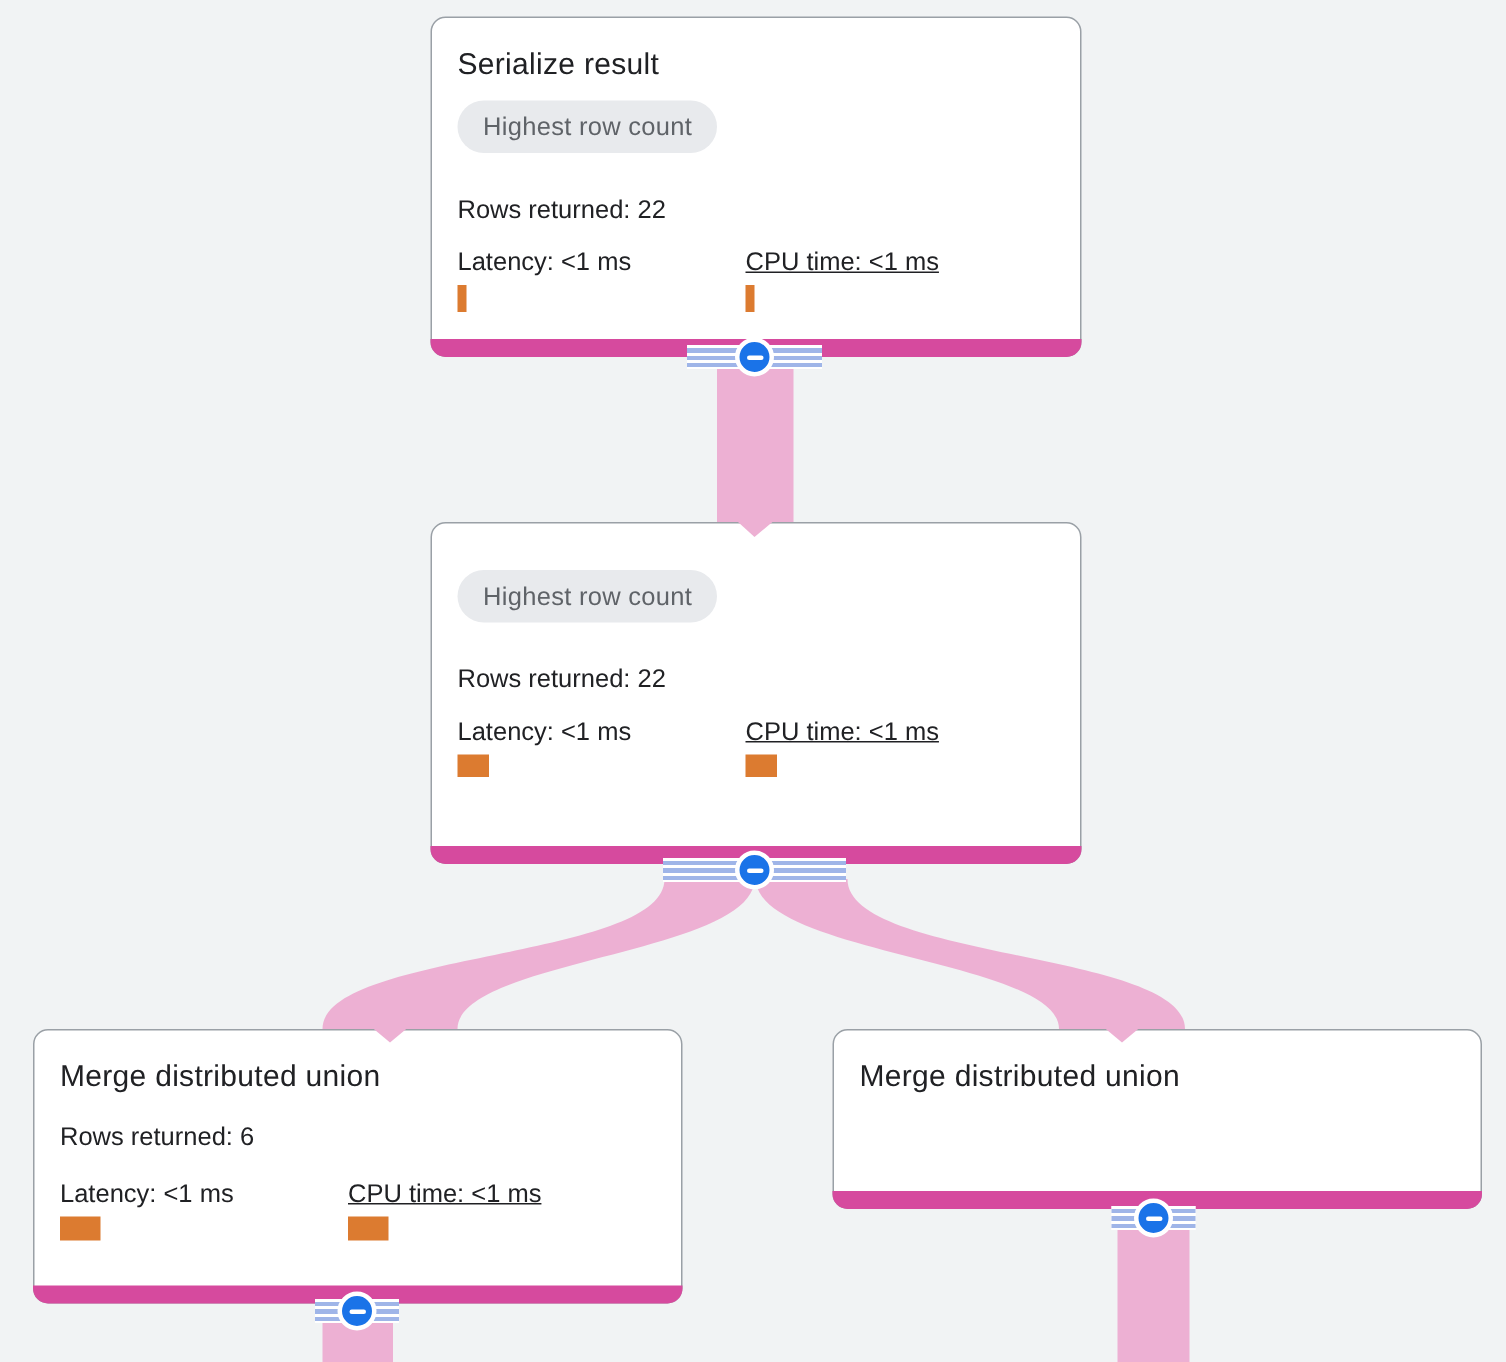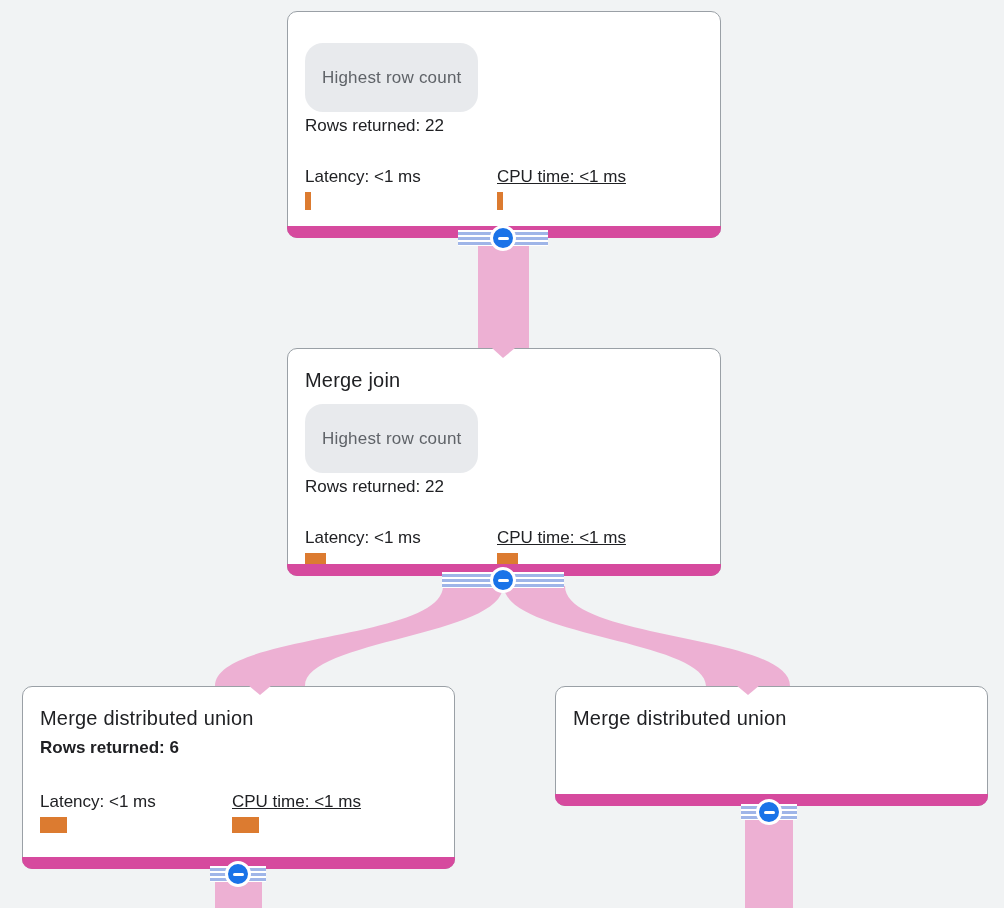--- a/index.html
+++ b/index.html
@@ -13,28 +13,28 @@
   .bands  { z-index:1; }
   .arrows { z-index:5; }
 
   .card {
     position:absolute; z-index:2; box-sizing:border-box;
     background:#ffffff; border:1px solid #9aa0a6; border-radius:10px;
   }
   .card-inner { padding:19px 18px 0 17px; }
   .title { font-size:20px; font-weight:500; letter-spacing:.2px; color:#202124; line-height:24px; }
   .badge {
-    display:inline-block; margin-top:12px; padding:24px 17px;
+    display:inline-block; margin-top:12px; padding:7px 17px;
     background:#e8eaed; color:#5f6368; font-size:17px; line-height:21px;
     border-radius:18px; letter-spacing:.2px;
   }
-  .rows { margin-top:4px; font-size:17px; line-height:20px; }
-  .rows.tight { margin-top:8px;font-weight:bold; }
+  .rows { margin-top:28px; font-size:17px; line-height:20px; }
+  .rows.tight { margin-top:18px; }
   .metrics { position:relative; margin-top:15px; height:50px; font-size:17px; }
-  .metric { position:absolute; top:16px; }
+  .metric { position:absolute; top:0; }
   .metric.latency { left:0; }
   .metric.cpu { left:192px;text-decoration:underline; }
   .bar { margin-top:5px; background:#dc7b30; }
   .accent {
     position:absolute; left:-1px; right:-1px; bottom:-1px; height:12px;
     background:#d64a9e; border-radius:0 0 10px 10px;
   }
 
   .connector {
     position:absolute; z-index:6; height:26px;
@@ -63,39 +63,39 @@
   <svg class="layer bands" width="1004" height="908" viewBox="0 0 1004 908">
     <rect x="478" y="236" width="51" height="114" fill="#edb0d3"></rect>
     <path d="M 443 586 C 443 640, 215 634, 215 686 L 305 686 C 305 640, 503 636, 503 586 Z" fill="#edb0d3"></path>
     <path d="M 565 586 C 565 640, 790 634, 790 686 L 706 686 C 706 640, 504 636, 504 586 Z" fill="#edb0d3"></path>
     <rect x="215" y="870" width="47" height="38" fill="#edb0d3"></rect>
     <rect x="745" y="808" width="48" height="100" fill="#edb0d3"></rect>
   </svg>
 
   <div class="card" style="left:287px;top:11px;width:434px;height:227px">
     <div class="card-inner">
+      <div class="title">Serialize result</div>
       <div class="badge">Highest row count</div>
       <div class="rows">Rows returned: 22</div>
       <div class="metrics">
         <div class="metric latency">
           <div>Latency: &lt;1 ms</div>
           <div class="bar" style="width:6px;height:18px"></div>
         </div>
         <div class="metric cpu">
           <div>CPU time: &lt;1 ms</div>
           <div class="bar" style="width:6px;height:18px"></div>
         </div>
       </div>
     </div>
     <div class="accent"></div>
   </div>
 
   <div class="card" style="left:287px;top:348px;width:434px;height:228px">
     <div class="card-inner">
-      <div class="title">Merge join</div>
       <div class="badge">Highest row count</div>
       <div class="rows">Rows returned: 22</div>
       <div class="metrics">
         <div class="metric latency">
           <div>Latency: &lt;1 ms</div>
           <div class="bar" style="width:21px;height:15px"></div>
         </div>
         <div class="metric cpu">
           <div>CPU time: &lt;1 ms</div>
           <div class="bar" style="width:21px;height:15px"></div>

